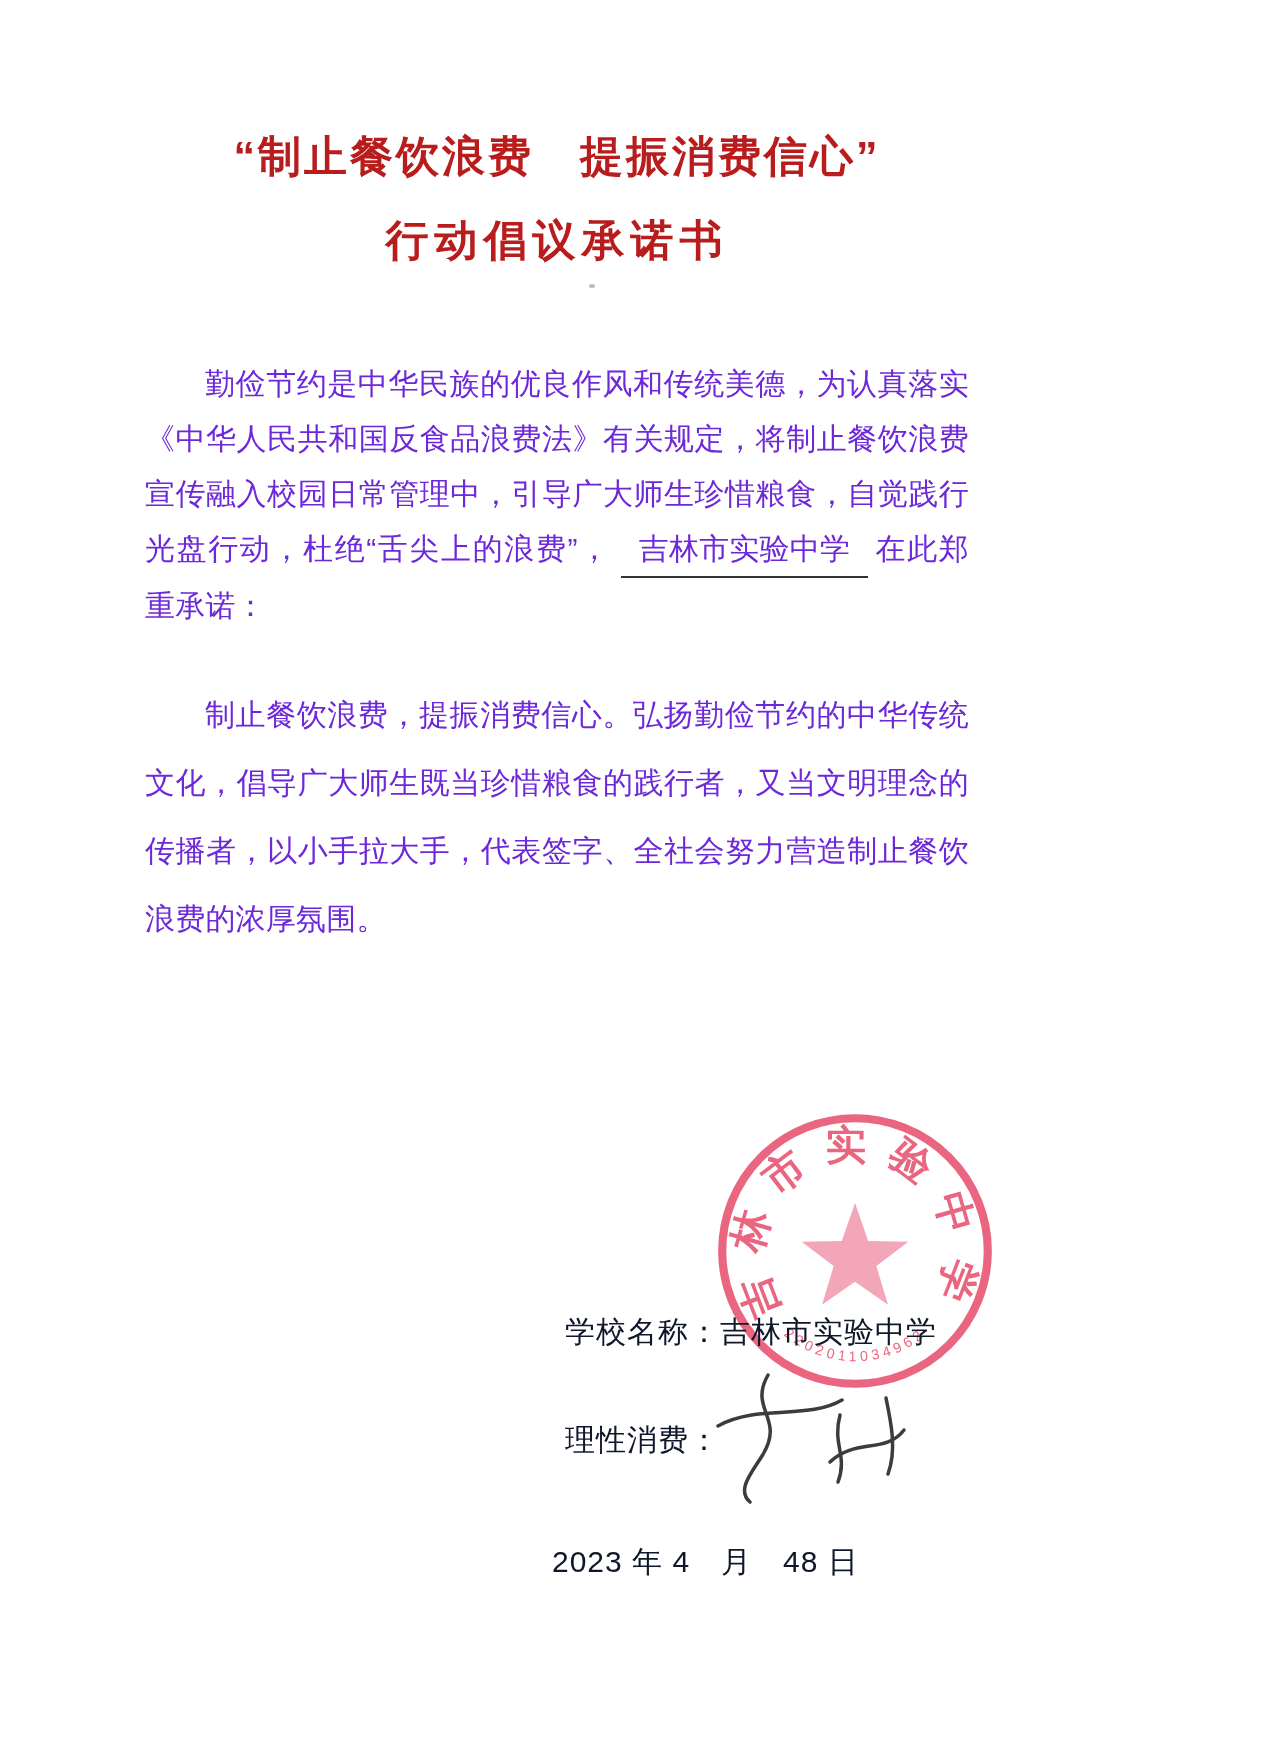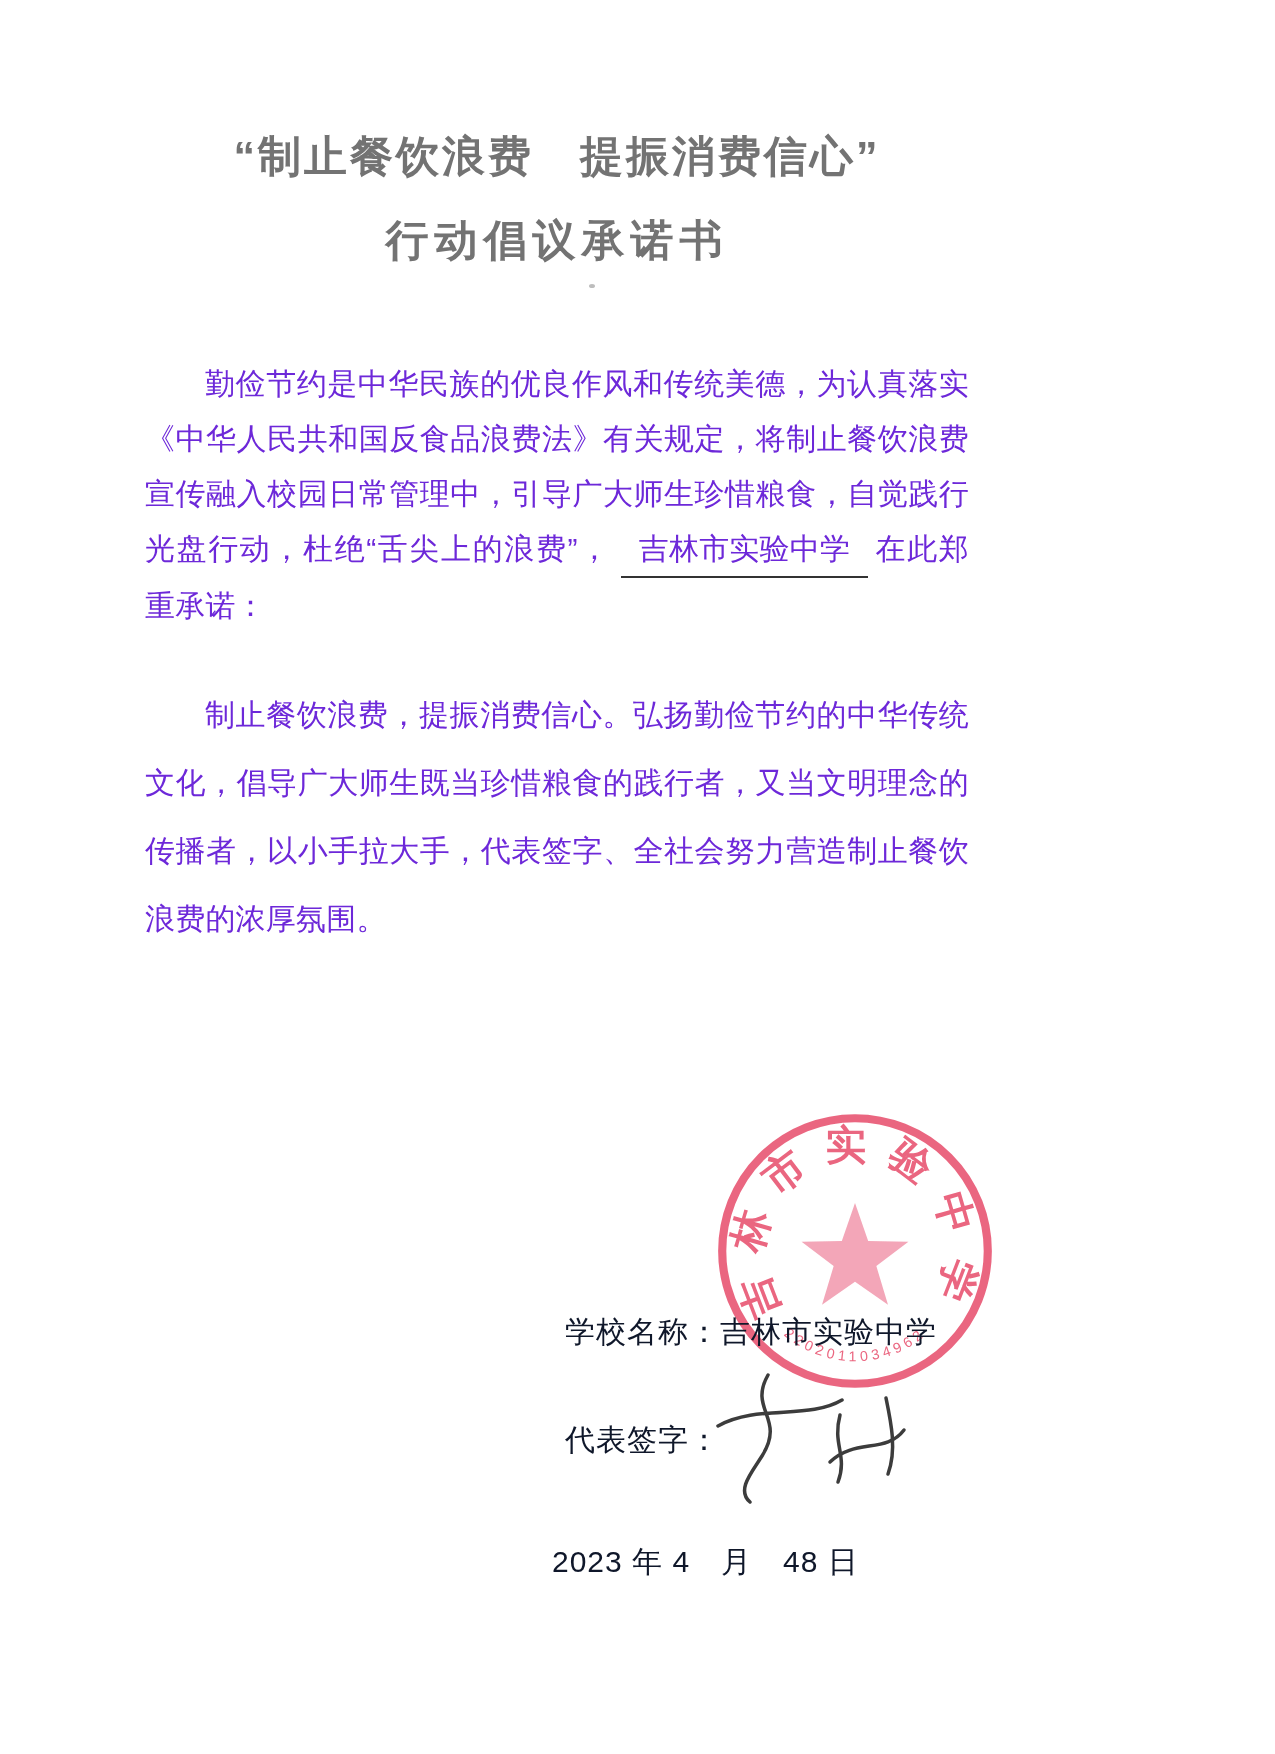--- a/index.html
+++ b/index.html
@@ -16,21 +16,21 @@
     position: absolute;
     left: 145px;
     top: 0;
     width: 824px;
   }
   .title {
     text-align: center;
     font-weight: 700;
     font-size: 43px;
     line-height: 56px;
-    color: #737373;
+    color: #b91c1c;
     letter-spacing: 3px;
   }
   .title-1 { margin-top: 128px; }
   .title-2 { margin-top: 28px; letter-spacing: 6px; }
   .para {
     margin: 0;
     font-size: 30px;
     text-align: justify;
     text-indent: 2em;
     letter-spacing: 0.2px;
@@ -109,21 +109,21 @@
     </defs>
     <text font-size="40" font-weight="700" fill="#e8516f" letter-spacing="18" font-family="Liberation Sans, sans-serif">
       <textPath href="#seal-arc-top" startOffset="50%" text-anchor="middle">吉林市实验中学</textPath>
     </text>
     <text font-size="14" fill="#e8516f" letter-spacing="4" font-family="Liberation Sans, sans-serif">
       <textPath href="#seal-arc-bottom" startOffset="50%" text-anchor="middle">2202011034962</textPath>
     </text>
   </svg>
 
   <div class="footer-line school-line">学校名称：吉林市实验中学</div>
-  <div class="footer-line sign-line">代表签字：</div>
+  <div class="footer-line sign-line">理性消费：</div>
 
   <svg class="signature" viewBox="0 0 260 150" aria-hidden="true">
     <g fill="none" stroke="#3c3c3c" stroke-width="3.5" stroke-linecap="round">
       <path d="M78,15 C58,50 96,58 72,96 C62,112 46,130 60,142"></path>
       <path d="M28,66 C68,44 118,60 152,40"></path>
       <path d="M150,55 C142,85 158,95 148,122"></path>
       <path d="M140,102 C165,78 196,94 214,70"></path>
       <path d="M196,38 C201,62 207,90 198,114"></path>
     </g>
   </svg>

